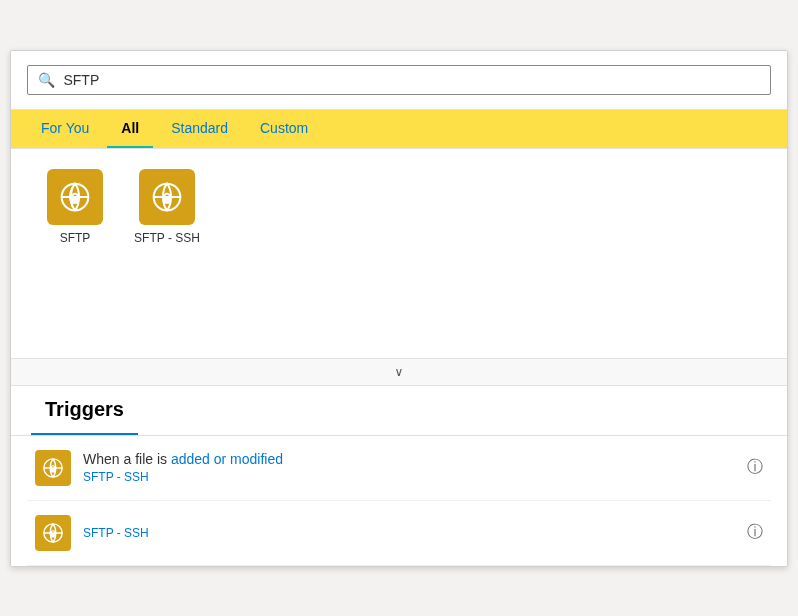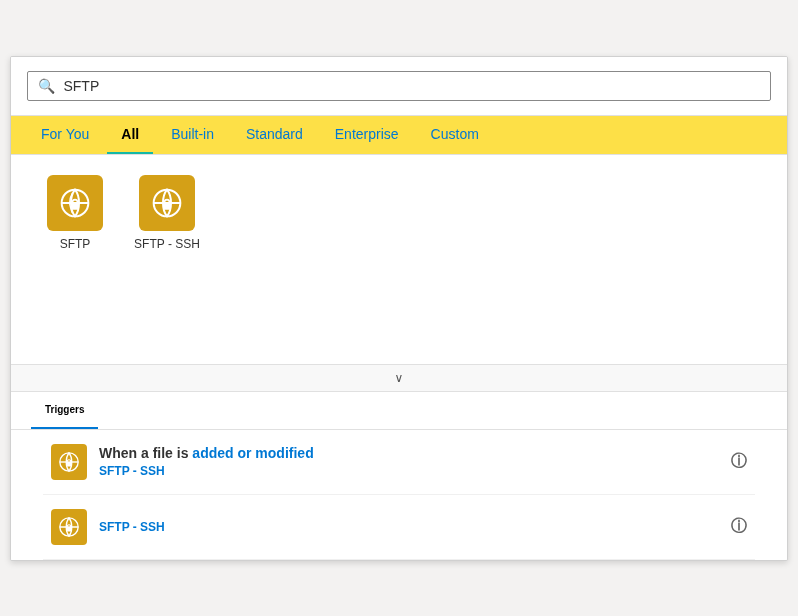--- a/index.html
+++ b/index.html
@@ -131,34 +131,33 @@
     
     .sub-tabs {
       display: flex;
       align-items: flex-end;
       padding: 0 20px;
       border-bottom: 1px solid #e0e0e0;
       gap: 4px;
     }
     .sub-tab {
       padding: 12px 14px;
-      font-size: 10px;
+      font-size: 20px;
       color: #555;
       cursor: pointer;
       border-bottom: 2px solid transparent;
     }
     .sub-tab.active {
       color: #000;
       font-weight: 600;
       border-bottom: 2px solid #0078d4;
     }
     
     .trigger-list {
-      padding: 0 32px;
-      font-weight: bold;
+      padding: 0 16px;
     }
     .trigger-item {
       display: flex;
       align-items: center;
       padding: 14px 8px;
       border-bottom: 1px solid #f0f0f0;
       cursor: pointer;
     }
     .trigger-icon {
       width: 36px;
@@ -206,23 +205,21 @@
   <div class="search-bar">
     <div class="search-input-wrapper">
       <span class="search-icon">🔍</span>
       <input type="text" class="search-input" value="SFTP" style="">
     </div>
   </div>
 
   <div class="tabs-bar">
     <span class="tab-item">For You</span>
     <span class="tab-item active">All</span>
-    <span class="tab-item">Built-in</span>
     <span class="tab-item">Standard</span>
-    <span class="tab-item">Enterprise</span>
     <span class="tab-item">Custom</span>
   </div>
 
   <div class="connectors-panel">
 
     <div class="connector-item">
       <div class="connector-icon">
         <svg viewBox="0 0 24 24" xmlns="http://www.w3.org/2000/svg">
           <circle cx="12" cy="12" r="10" fill="none" stroke="#fff" stroke-width="1.5"></circle>
           <line x1="2" y1="12" x2="22" y2="12" stroke="#fff" stroke-width="1.5"></line>

